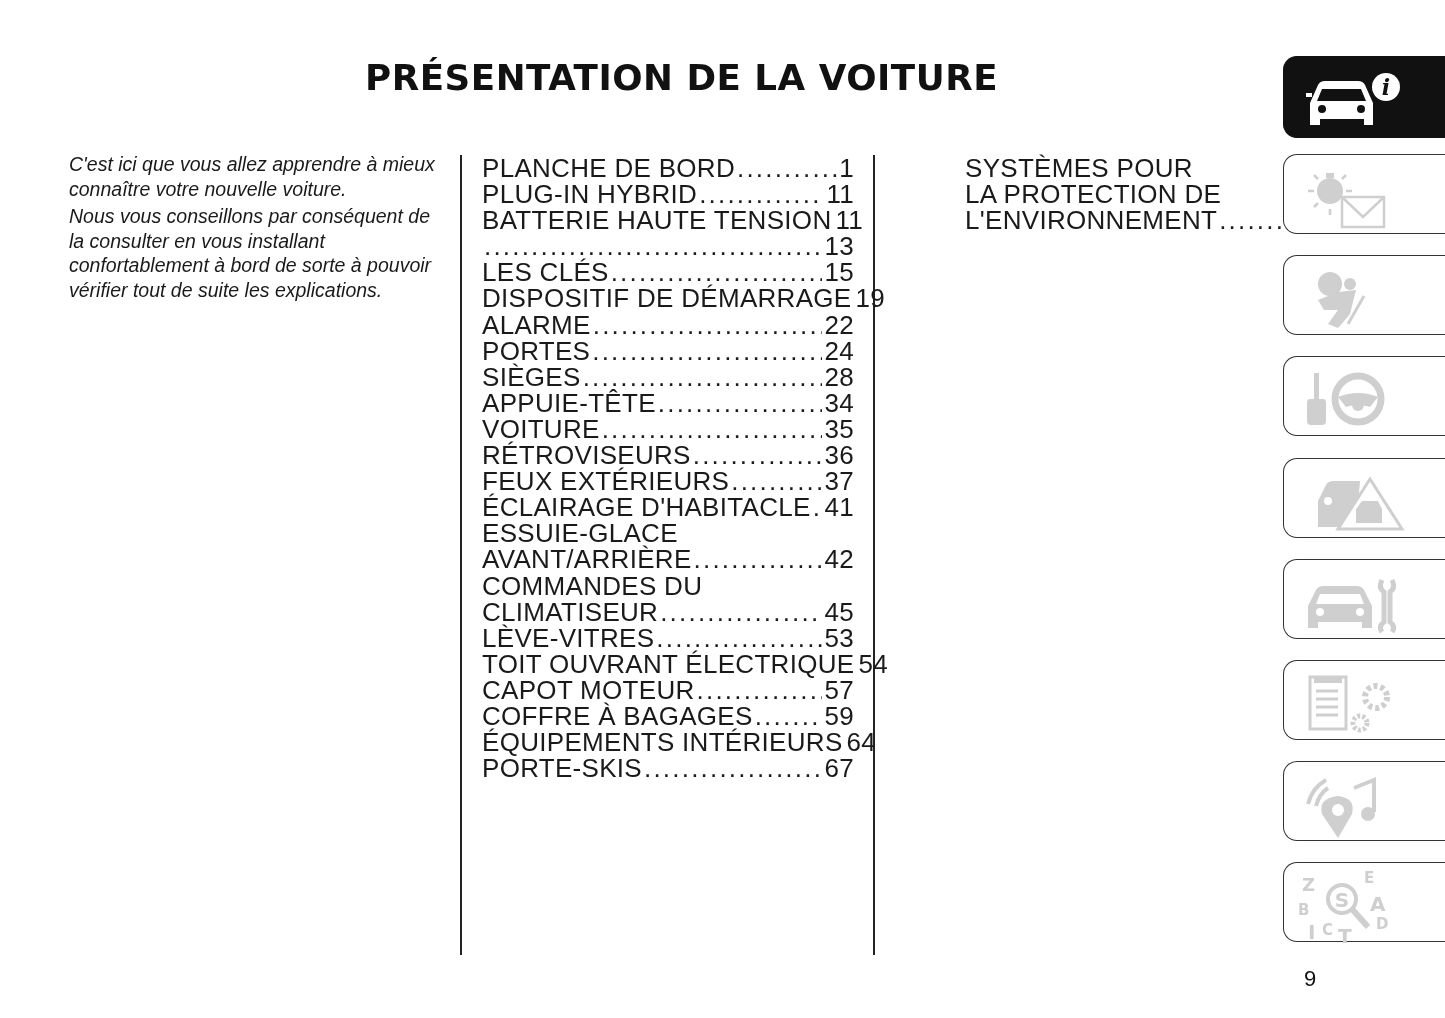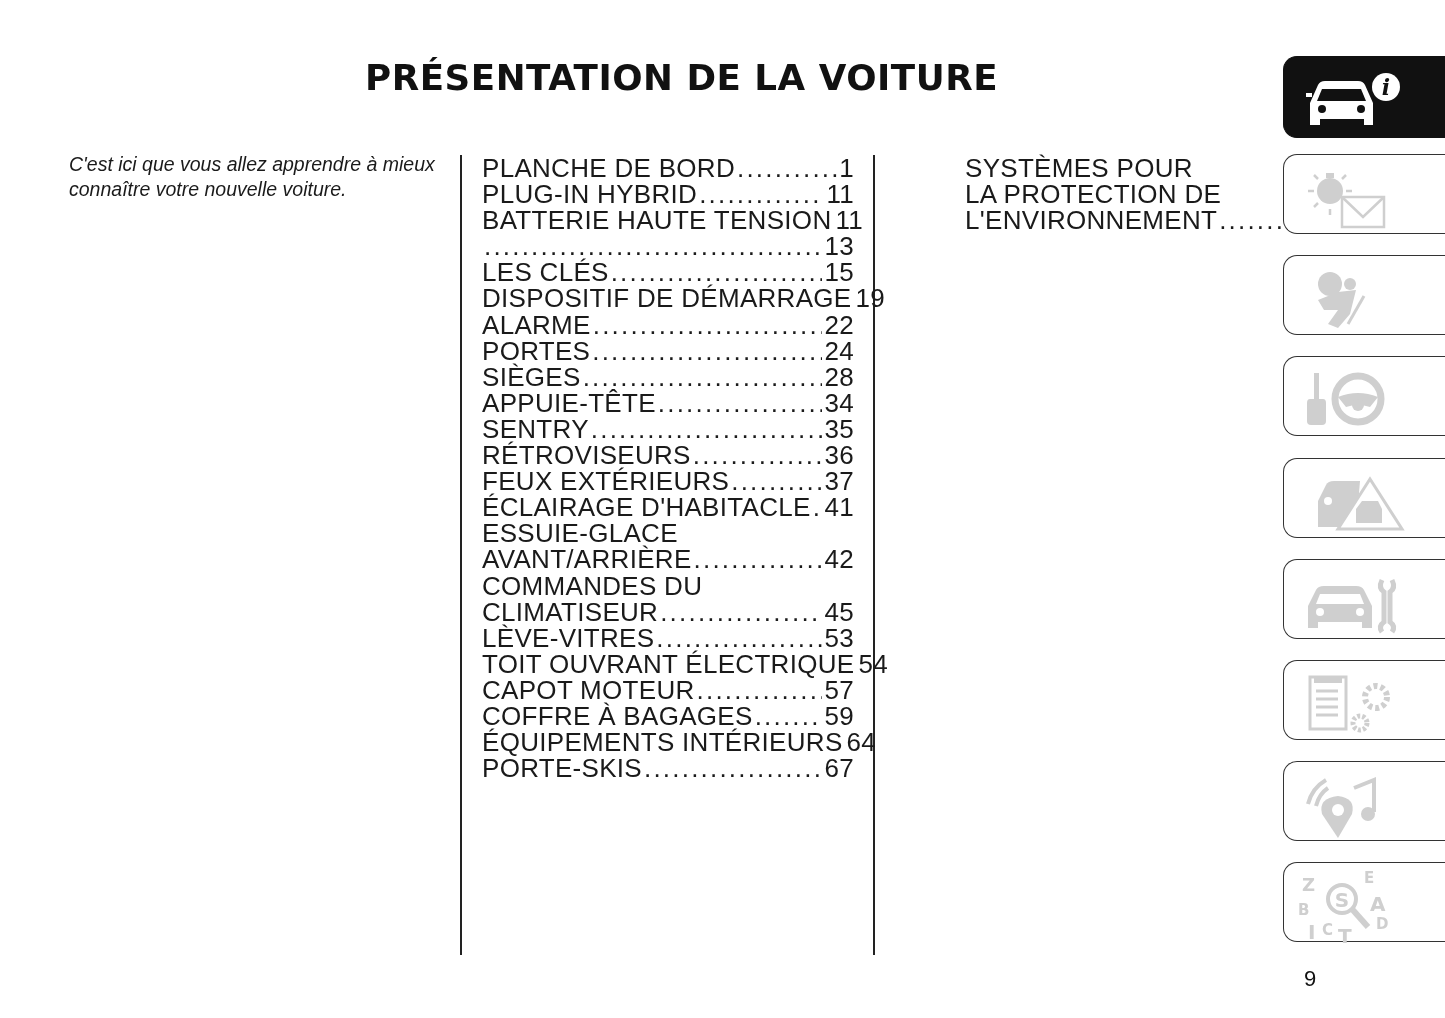--- a/index.html
+++ b/index.html
@@ -22,20 +22,21 @@
   .tab svg { position:absolute; left:14px; top:6px; }
   .pagenum { position:absolute; left:1304px; top:966px; font-size:22px; color:#111; }
 </style>
 </head>
 <body>
 
 <div class="title">PRÉSENTATION DE LA VOITURE</div>
 
 <div class="intro">
   <p>C'est ici que vous allez apprendre à mieux connaître votre nouvelle voiture.</p>
+  <p>Nous vous conseillons par conséquent de la consulter en vous installant confortablement à bord de sorte à pouvoir vérifier tout de suite les explications.</p>
 </div>
 
 <div class="vline" style="left:460px"></div>
 <div class="vline" style="left:873px"></div>
 
 <div class="toc" id="toc1" style="left:482px; width:372px;">
     <div class="entry">
       <div class="row">
         <span class="lbl">PLANCHE DE BORD</span>
         <span class="dots"></span>
@@ -99,21 +100,21 @@
     </div>
     <div class="entry">
       <div class="row">
         <span class="lbl">APPUIE-TÊTE</span>
         <span class="dots"></span>
         <span class="pg">34</span>
       </div>
     </div>
     <div class="entry">
       <div class="row">
-        <span class="lbl">SENTRY</span>
+        <span class="lbl">VOITURE</span>
         <span class="dots"></span>
         <span class="pg">35</span>
       </div>
     </div>
     <div class="entry">
       <div class="row">
         <span class="lbl">RÉTROVISEURS</span>
         <span class="dots"></span>
         <span class="pg">36</span>
       </div>

